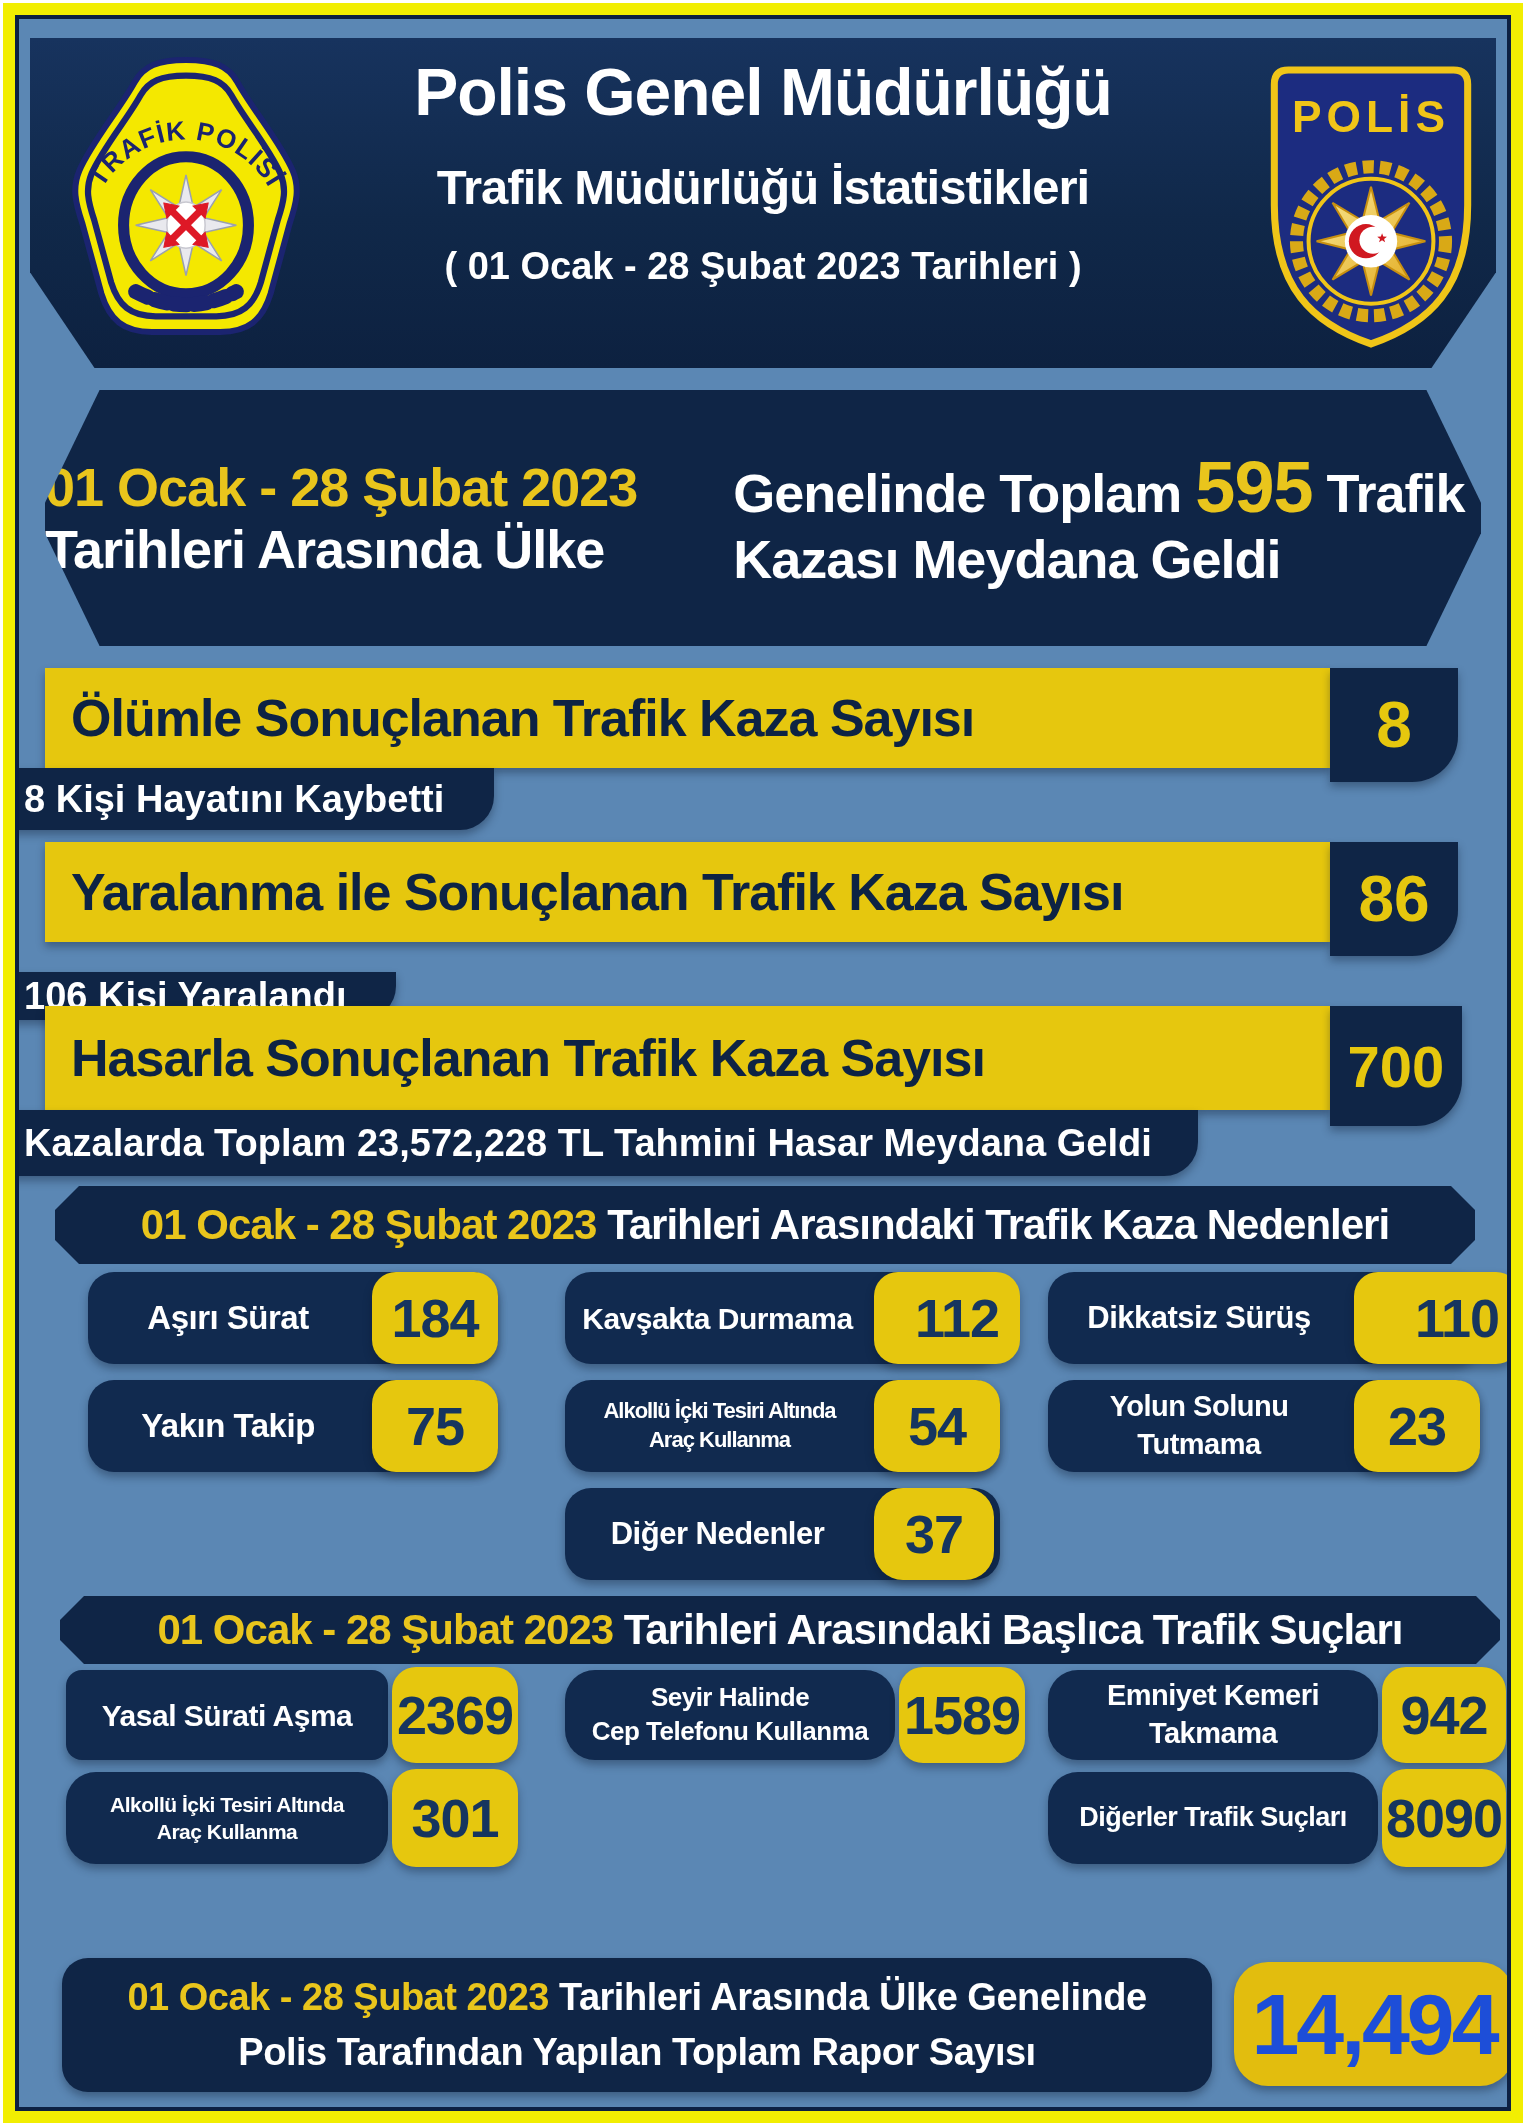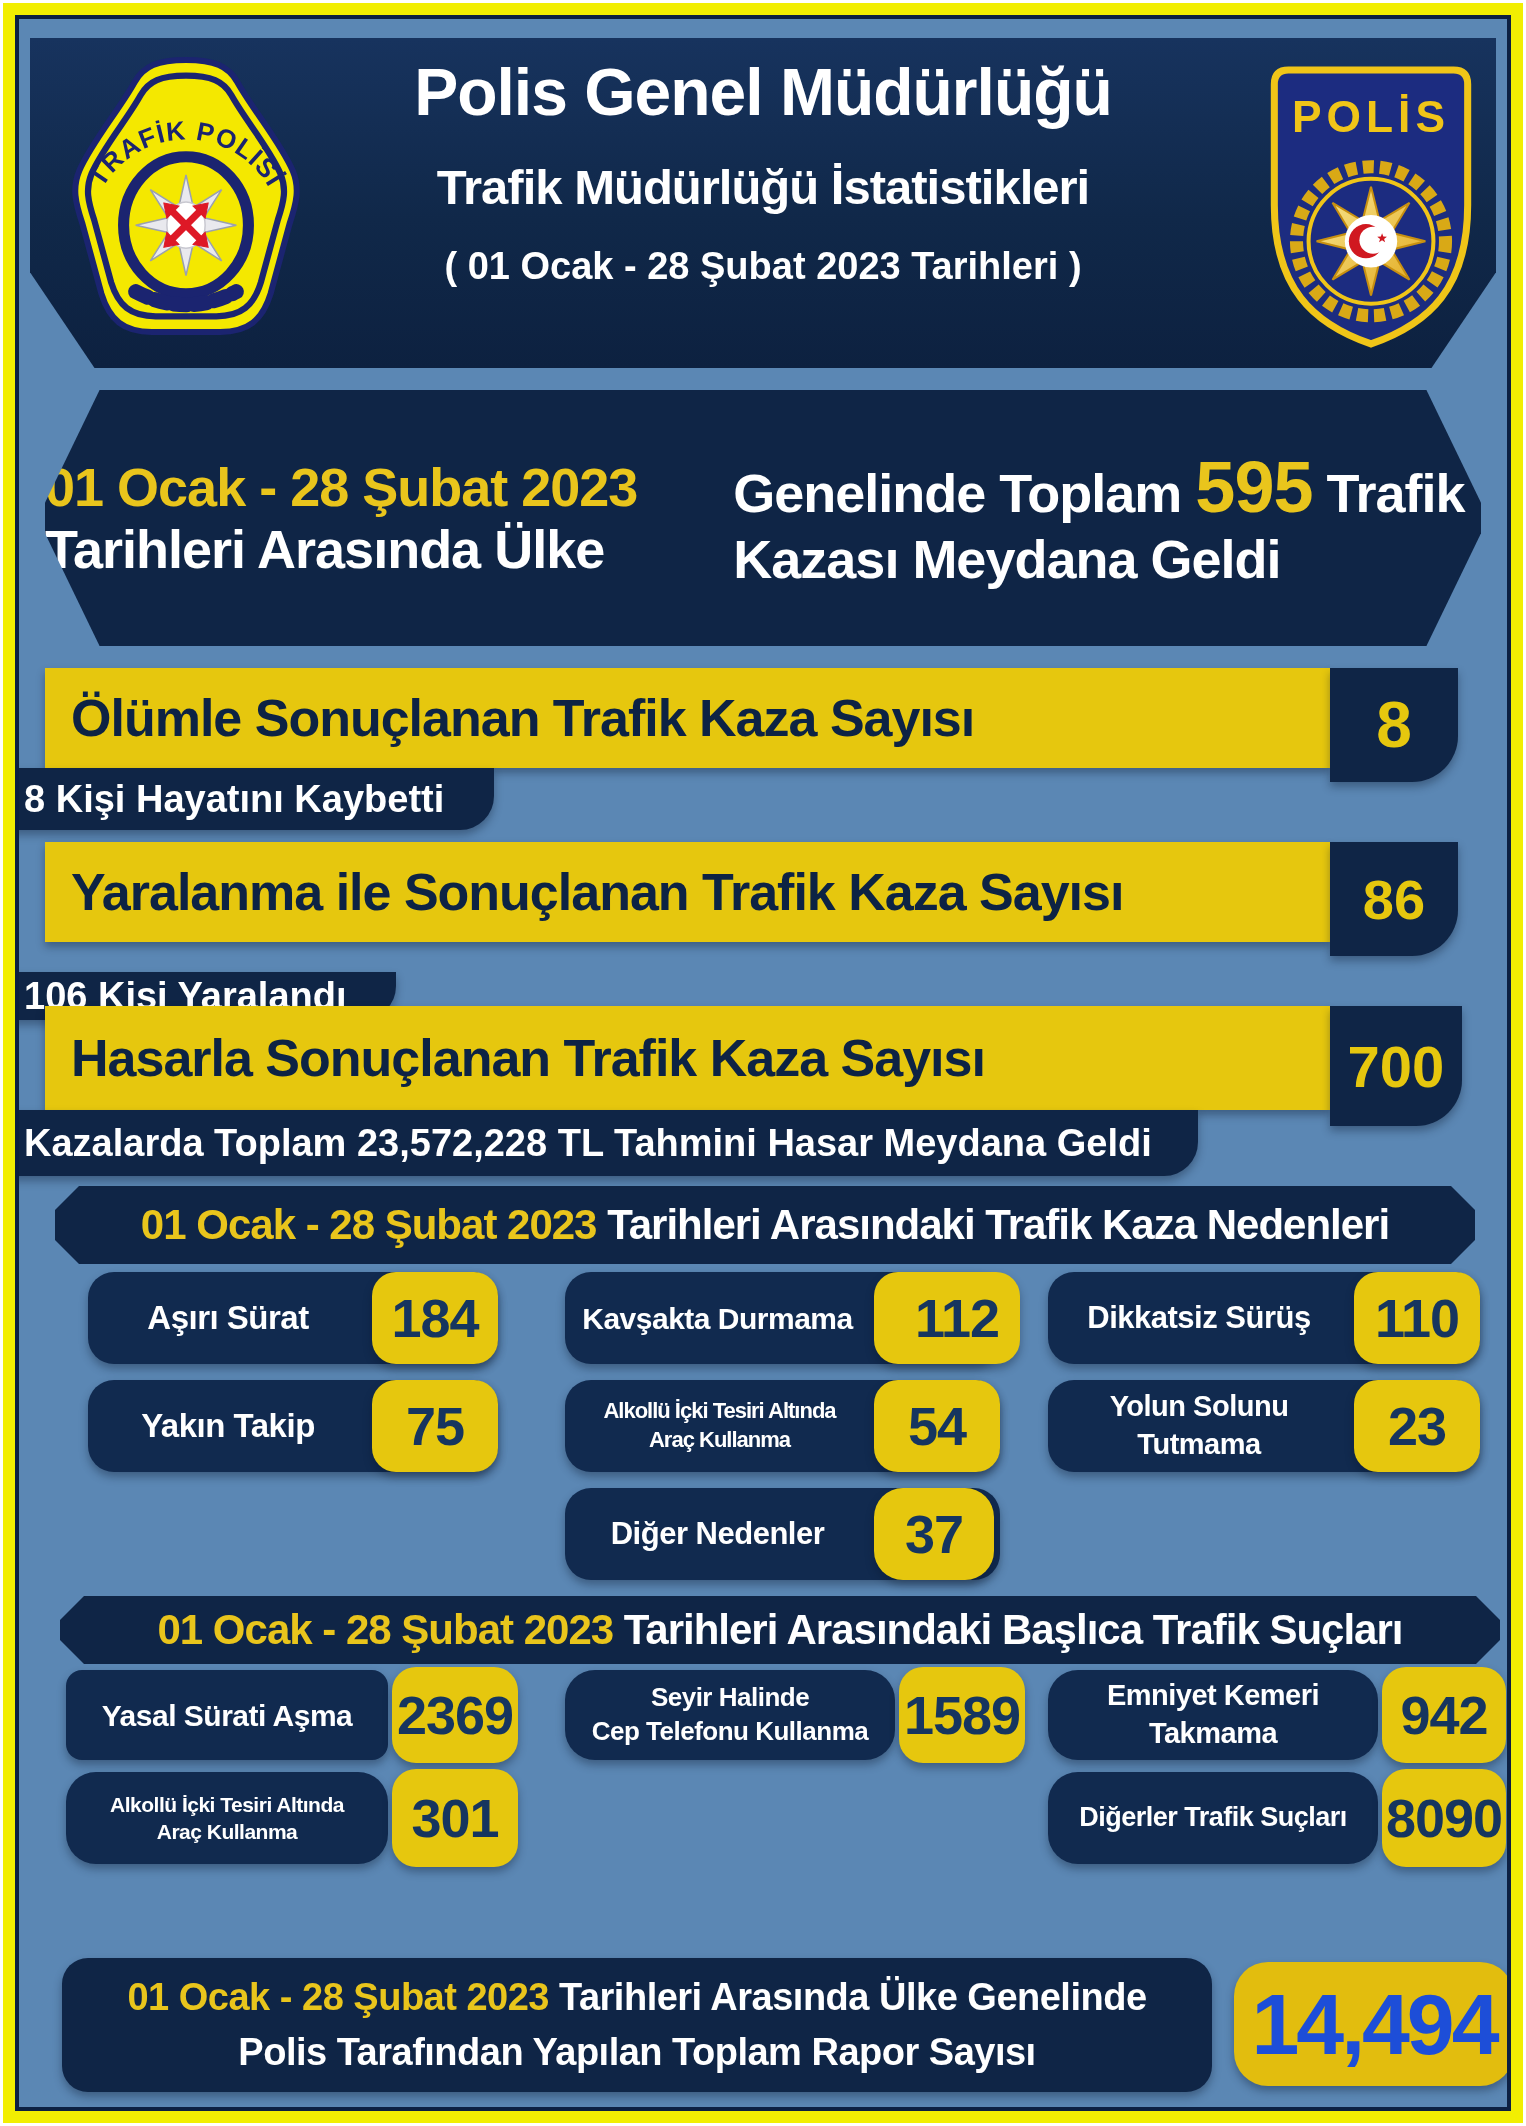--- a/index.html
+++ b/index.html
@@ -128,21 +128,21 @@
 
   <div class="abs stat-bar" style="top:668px;height:100px;">
     <span>Ölümle Sonuçlanan Trafik Kaza Sayısı</span>
   </div>
   <div class="abs stat-num" style="left:1330px;top:668px;width:128px;height:114px;font-size:64px;">8</div>
   <div class="abs stat-sub" style="top:768px;width:494px;height:62px;">8 Kişi Hayatını Kaybetti</div>
 
   <div class="abs stat-bar" style="top:842px;height:100px;">
     <span>Yaralanma ile Sonuçlanan Trafik Kaza Sayısı</span>
   </div>
-  <div class="abs stat-num" style="left:1330px;top:842px;width:128px;height:114px;font-size:56px;">86</div>
+  <div class="abs stat-num" style="left:1330px;top:842px;width:128px;height:114px;font-size:64px;">86</div>
   <div class="abs stat-sub" style="top:972px;width:396px;height:48px;">106 Kişi Yaralandı</div>
 
   <div class="abs stat-bar" style="top:1006px;height:104px;">
     <span>Hasarla Sonuçlanan Trafik Kaza Sayısı</span>
   </div>
   <div class="abs stat-num" style="left:1330px;top:1006px;width:132px;height:120px;font-size:58px;">700</div>
   <div class="abs stat-sub" style="top:1110px;width:1198px;height:66px;">Kazalarda Toplam 23,572,228 TL Tahmini Hasar Meydana Geldi</div>
 
   <div class="abs section-header" style="left:55px;top:1186px;width:1420px;height:78px;"><span class="yellow-text">01 Ocak - 28 Şubat 2023</span><span> Tarihleri Arasındaki Trafik Kaza Nedenleri</span></div>
 
@@ -152,21 +152,21 @@
   <div class="abs num-box" style="left:372px;top:1272px;width:126px;height:92px;">184</div>
 
   <div class="abs pill" style="left:565px;top:1272px;width:435px;height:92px;">
     <span class="pill-label" style="right:140px;font-size:30px;">Kavşakta Durmama</span>
   </div>
   <div class="abs num-box" style="left:874px;top:1272px;width:126px;height:92px;padding-left:20px;">112</div>
 
   <div class="abs pill" style="left:1048px;top:1272px;width:432px;height:92px;">
     <span class="pill-label" style="right:140px;font-size:31px;">Dikkatsiz Sürüş</span>
   </div>
-  <div class="abs num-box" style="left:1354px;top:1272px;width:126px;height:92px;">110</div>
+  <div class="abs num-box" style="left:1354px;top:1272px;width:126px;height:92px;padding-left:40px;">110</div>
 
   <div class="abs pill" style="left:88px;top:1380px;width:410px;height:92px;">
     <span class="pill-label" style="right:140px;font-size:33px;">Yakın Takip</span>
   </div>
   <div class="abs num-box" style="left:372px;top:1380px;width:126px;height:92px;">75</div>
 
   <div class="abs pill" style="left:565px;top:1380px;width:435px;height:92px;">
     <span class="pill-label" style="right:136px;font-size:22px;letter-spacing:-1px;">Alkollü İçki Tesiri Altında
 Araç Kullanma</span>
   </div>

